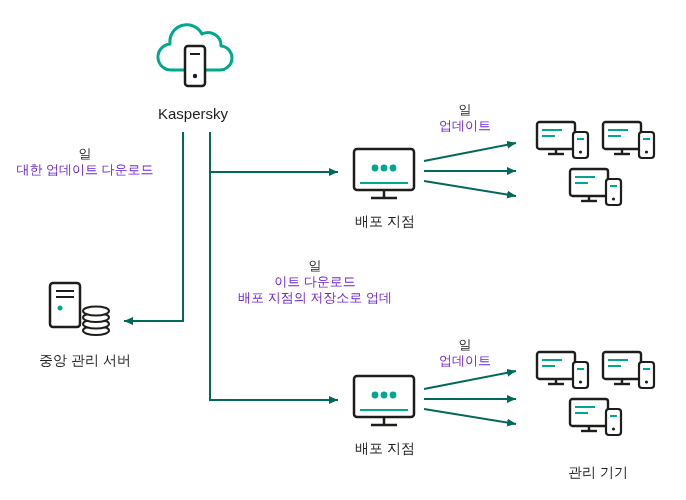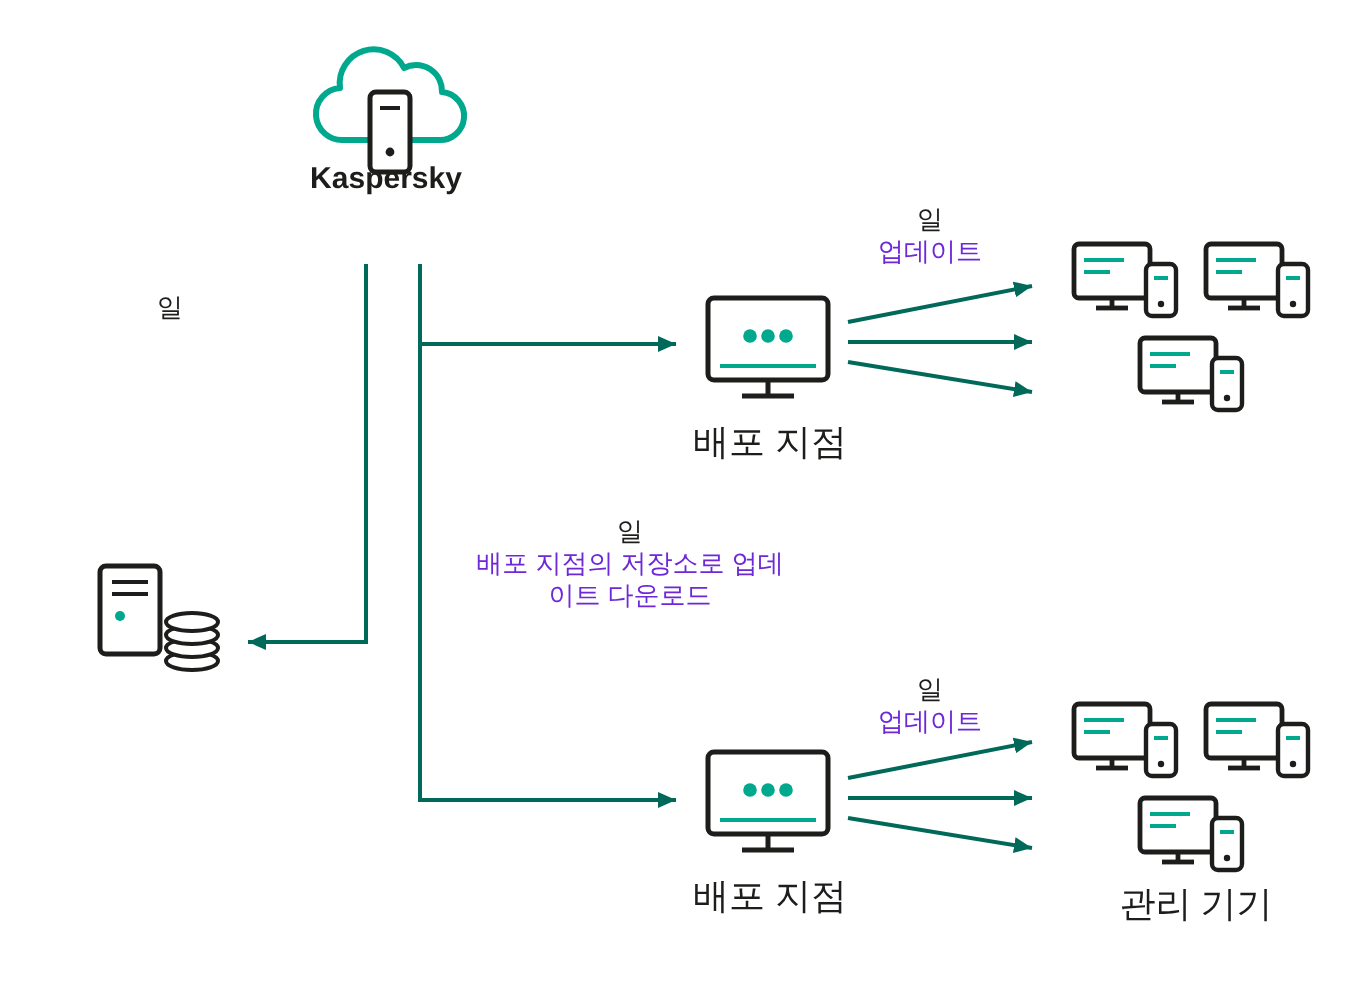--- a/index.html
+++ b/index.html
@@ -8,21 +8,21 @@
     width:686px;height:500px;
     background:#ffffff;
     font-family:"Liberation Sans", sans-serif;
     overflow:hidden;
   }
   .abs{position:absolute;}
   .label{
     position:absolute;
     text-align:center;
     color:#1d1d1b;
-    font-size:18px;
+    font-size:14px;
     line-height:17px;
   }
   .small{font-size:13px;line-height:16px;}
   .teal{color:#6d28d9;}
   .lines-layer{position:absolute;left:0;top:0;pointer-events:none;}
 </style>
 </head>
 <body>
 
 <div class="canvas">
@@ -86,38 +86,40 @@
     <path d="M424,389 L516,371" fill="none" stroke="#00695A" stroke-width="2" marker-end="url(#ah)"></path>
     <path d="M424,399 L516,399" fill="none" stroke="#00695A" stroke-width="2" marker-end="url(#ah)"></path>
     <path d="M424,409 L516,424" fill="none" stroke="#00695A" stroke-width="2" marker-end="url(#ah)"></path>
   </svg>
 
   <div class="abs" style="left:152px;top:10px;">
     <svg width="82" height="80">
         <use href="#sym-cloud-server"></use>
       </svg>
   </div>
-  <div class="label" style="left:108px;top:80px;width:170px;font-size:15px;line-height:19px;font-weight:bold;">
+  <div class="label" style="left:108px;top:104px;width:170px;font-size:15px;line-height:19px;">
     <div>Kaspersky</div>
   </div>
 
   <div class="label small" style="left:0px;top:146px;width:170px;">
     <div>일</div>
+    <div class="teal">대한 업데이트 다운로드</div>
   </div>
 
   <div class="abs" style="left:48px;top:281px;">
     <svg width="68" height="58">
         <use href="#sym-admin-server"></use>
       </svg>
   </div>
+  <div class="label" style="left:20px;top:352px;width:130px;">중앙 관리 서버</div>
 
   <div class="label small" style="left:230px;top:258px;width:170px;">
     <div>일</div>
+    <div class="teal">이트 다운로드</div>
     <div class="teal">배포 지점의 저장소로 업데</div>
-    <div class="teal">이트 다운로드</div>
   </div>
 
   <div class="abs" style="left:352px;top:147px;">
     <svg width="66" height="58">
         <use href="#sym-dp-monitor"></use>
       </svg>
   </div>
   <div class="label" style="left:346px;top:213px;width:78px;">배포 지점</div>
 
   <div class="label small" style="left:425px;top:102px;width:80px;">
@@ -162,17 +164,17 @@
     <svg width="58" height="46">
         <use href="#sym-device-pair"></use>
       </svg>
   </div>
   <div class="abs" style="left:568px;top:397px;">
     <svg width="58" height="46">
         <use href="#sym-device-pair"></use>
       </svg>
   </div>
 
-  <div class="label" style="left:528px;top:444px;width:140px;font-family:Liberation Serif, serif;">
+  <div class="label" style="left:528px;top:464px;width:140px;">
     <div>관리 기기</div>
   </div>
 
 </div>
 
 </body></html>

